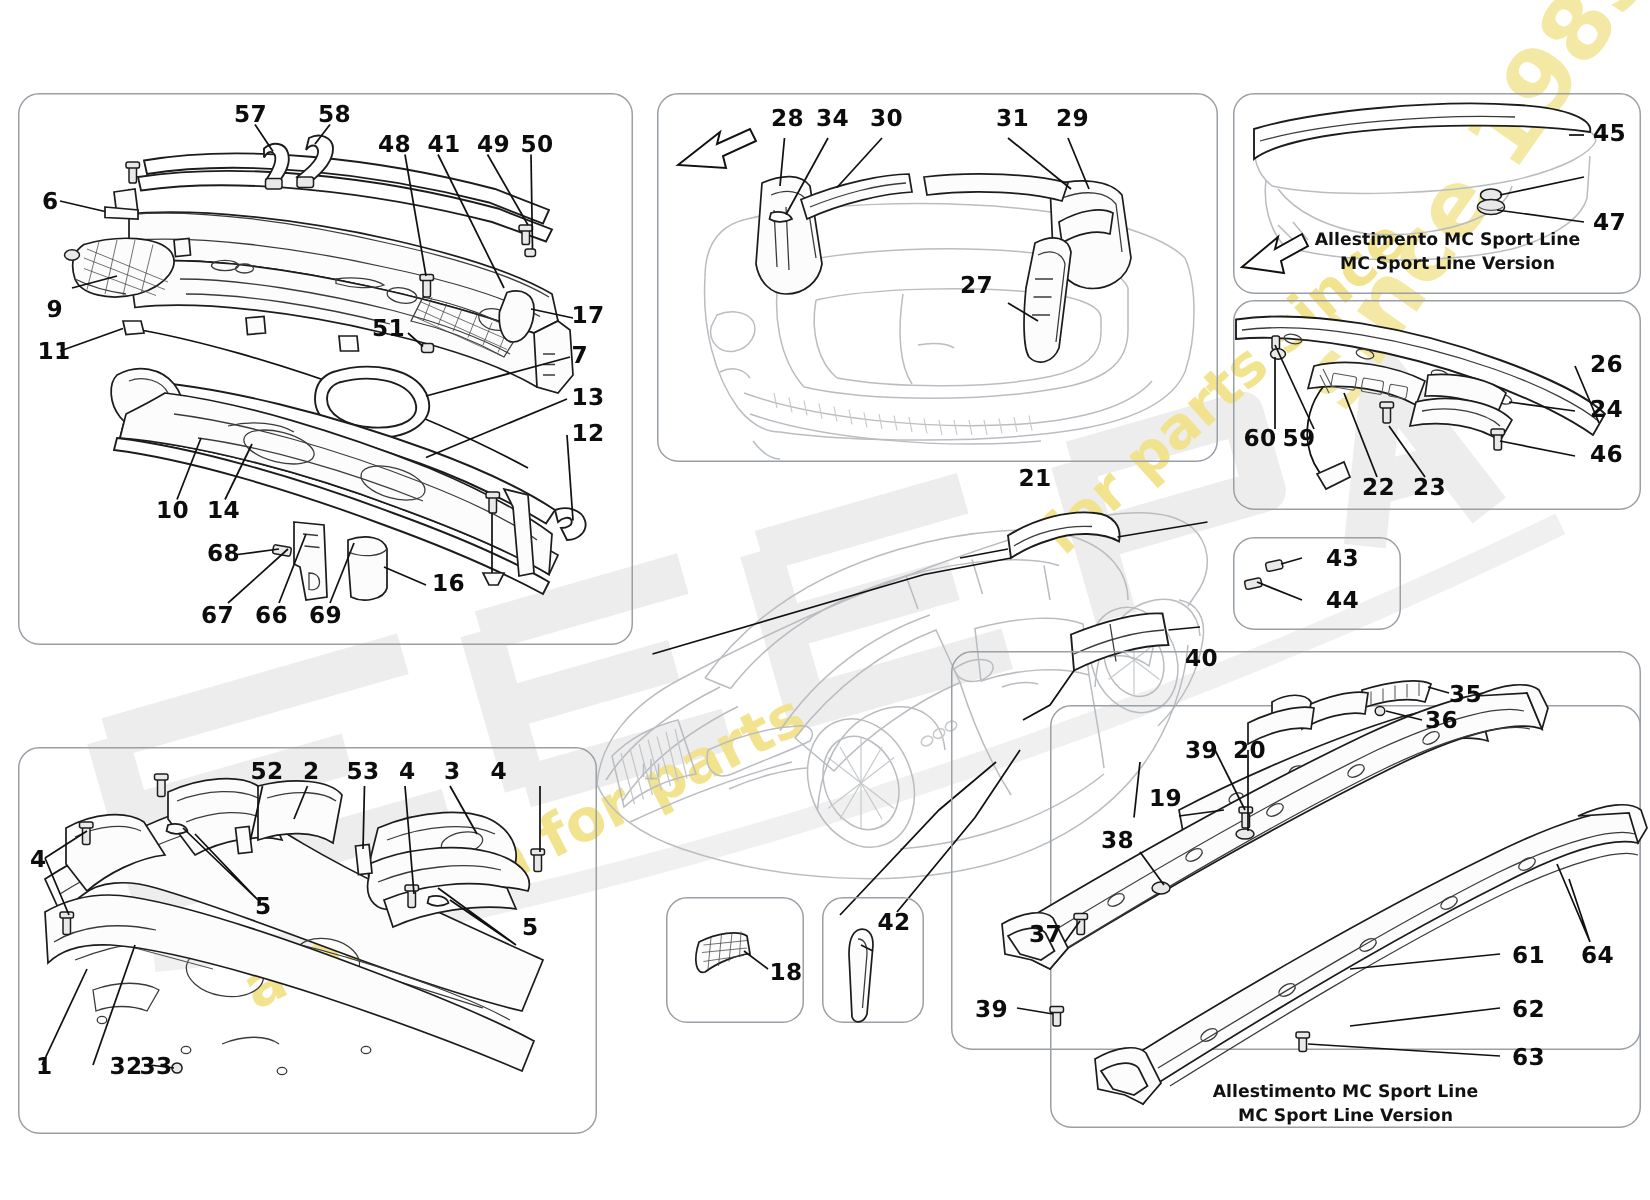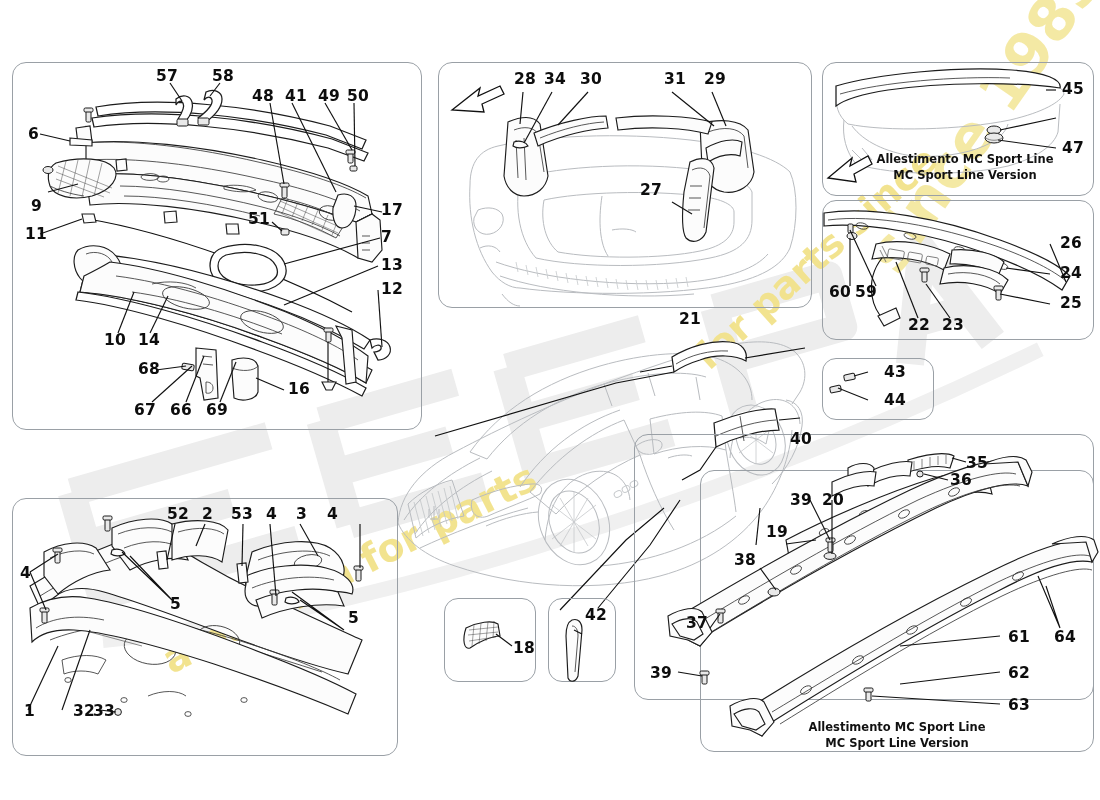--- a/index.html
+++ b/index.html
@@ -846,21 +846,21 @@
   <div class="cl" style="left:664px; top:72px;">31</div>
   <div class="cl" style="left:704px; top:72px;">29</div>
   <div class="cl" style="left:640px; top:183px;">27</div>
 
   <div class="cl" style="left:1062px; top:82px;">45</div>
   <div class="cl" style="left:1062px; top:110px;margin-left:44px;">46</div>
   <div class="cl" style="left:1062px; top:141px;">47</div>
 
   <div class="cl" style="left:1060px; top:236px;">26</div>
   <div class="cl" style="left:1060px; top:266px;">24</div>
-  <div class="cl" style="left:1060px; top:296px;">25</div>
+  <div class="cl" style="left:1060px; top:296px;">46</div>
   <div class="cl" style="left:829px; top:285px;">60</div>
   <div class="cl" style="left:855px; top:285px;">59</div>
   <div class="cl" style="left:908px; top:318px;">22</div>
   <div class="cl" style="left:942px; top:318px;">23</div>
 
   <div class="cl" style="left:884px; top:365px;">43</div>
   <div class="cl" style="left:884px; top:393px;">44</div>
 
   <div class="cl" style="left:679px; top:312px;">21</div>
   <div class="cl" style="left:790px; top:432px;">40</div>

